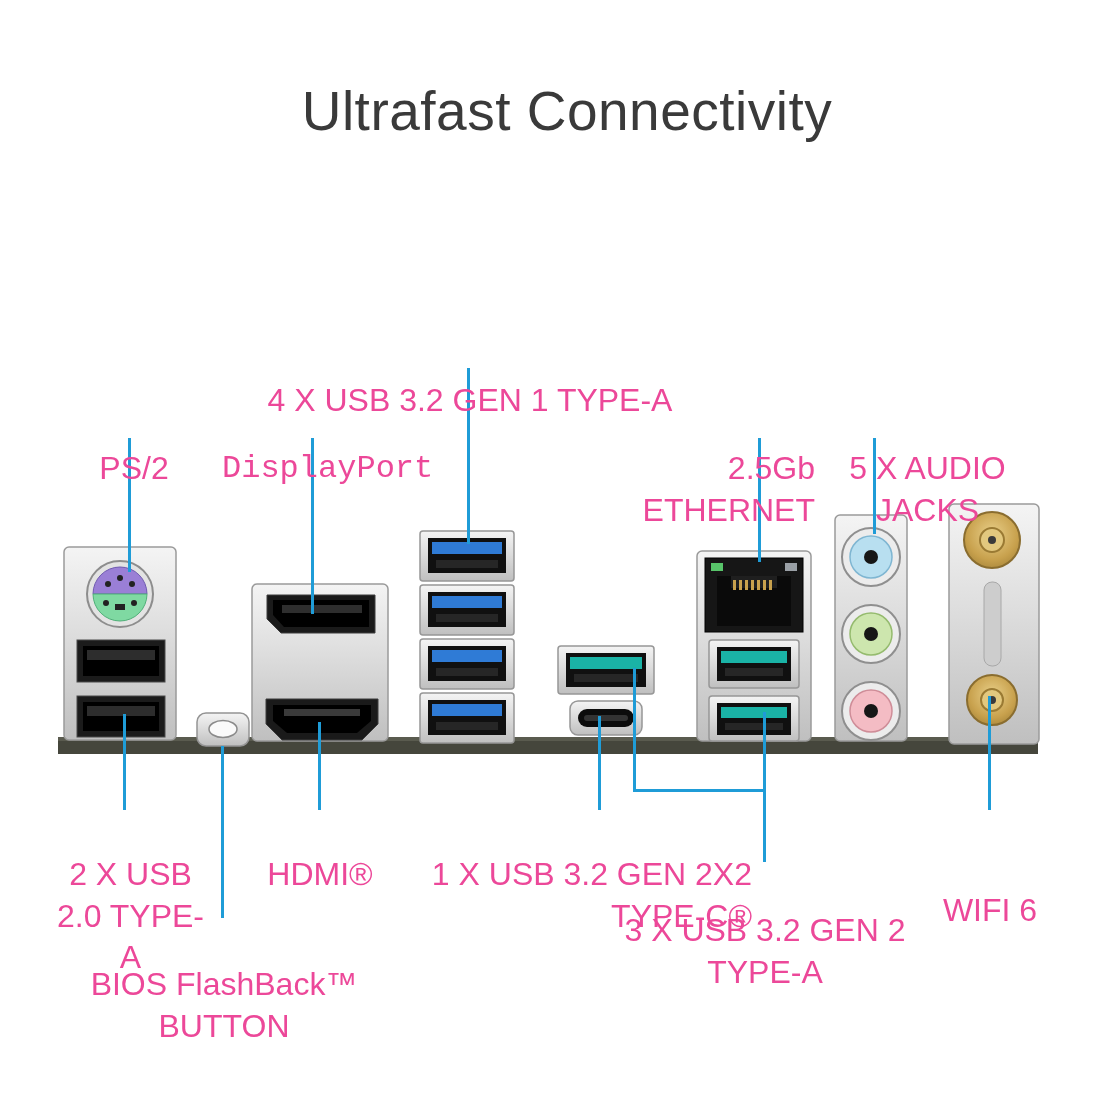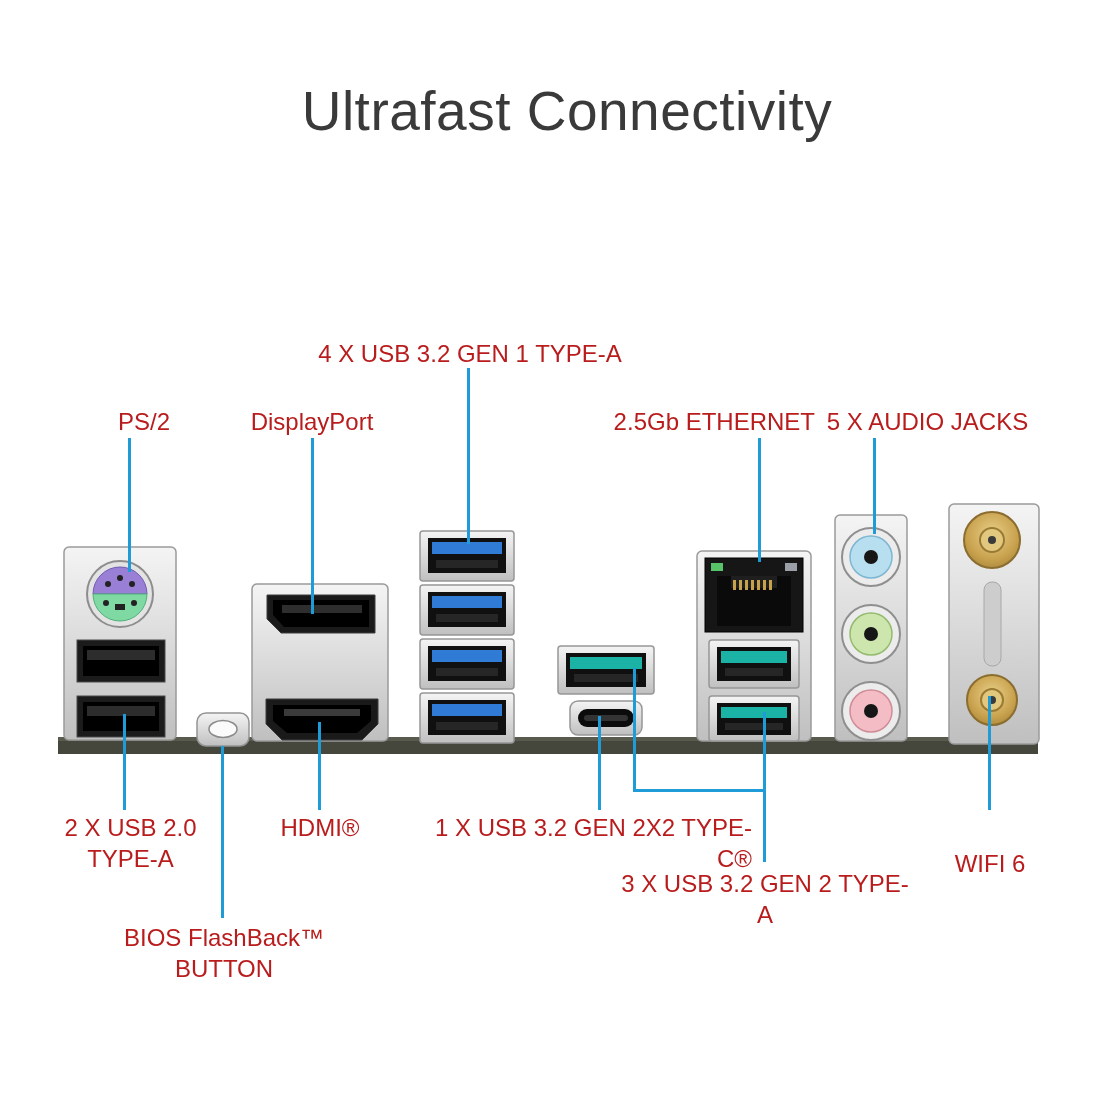--- a/index.html
+++ b/index.html
@@ -10,22 +10,22 @@
   .title {
     position:absolute; top:62px; left:0; width:100%; margin:17px;
     text-align:center; font-size:55px; font-weight:400; color:#3a3a3a;
     letter-spacing:0.5px; z-index:6;
   }
   .hw { position:absolute; left:0; top:0; z-index:1; }
   .cl { position:absolute; background:#1f9cd7; z-index:4; }
   .cl.v { width:3px; }
   .cl.h { height:3px; }
   .label {
-    position:absolute; font-size:24px; color:#b91c1c; text-align:center;
-    line-height:1.3; z-index:6;
+    position:absolute; font-size:32px; color:#ec4899; text-align:center;
+    line-height:1.3; z-index:6;margin-top:42px;
   }
 </style>
 </head>
 <body>
 
 <div class="canvas">
 
   <h1 class="title">Ultrafast Connectivity</h1>
 
   <svg class="hw" width="1100" height="1100" viewBox="0 0 1100 1100">
@@ -207,22 +207,22 @@
   <div class="cl v" style="left:123px; top:714px; height:96px;"></div>
   <div class="cl v" style="left:318px; top:722px; height:88px;"></div>
   <div class="cl v" style="left:598px; top:716px; height:94px;"></div>
   <div class="cl v" style="left:988px; top:696px; height:114px;"></div>
   <div class="cl v" style="left:221px; top:746px; height:172px;"></div>
   <div class="cl v" style="left:633px; top:668px; height:124px;"></div>
   <div class="cl h" style="left:633px; top:789px; width:133px;"></div>
   <div class="cl v" style="left:763px; top:712px; height:150px;"></div>
 
   <div class="label" style="left:250px; top:338px; width:440px;">4 X USB 3.2 GEN 1 TYPE-A</div>
-  <div class="label" style="left:69px;  top:406px; width:150px;">PS/2</div>
-  <div class="label" style="left:222px; top:406px; width:180px;">DisplayPort</div>
+  <div class="label" style="left:59px;  top:406px; width:150px;">PS/2</div>
+  <div class="label" style="left:222px; top:406px; width:180px;font-family:Liberation Mono, monospace;">DisplayPort</div>
   <div class="label" style="left:600px; top:406px; width:215px;text-align:right;">2.5Gb ETHERNET</div>
   <div class="label" style="left:820px; top:406px; width:215px;">5 X AUDIO JACKS</div>
   <div class="label" style="left:48px;  top:812px; width:165px;">2 X USB 2.0 TYPE-A</div>
   <div class="label" style="left:250px; top:812px; width:140px;text-align:center;">HDMI®</div>
   <div class="label" style="left:412px; top:812px; width:340px;text-align:right;">1 X USB 3.2 GEN 2X2 TYPE-C®</div>
   <div class="label" style="left:920px; top:848px; width:140px;">WIFI 6</div>
   <div class="label" style="left:615px; top:868px; width:300px;">3 X USB 3.2 GEN 2 TYPE-A</div>
   <div class="label" style="left:74px;  top:922px; width:300px;">BIOS FlashBack™ BUTTON</div>
 
 </div>

